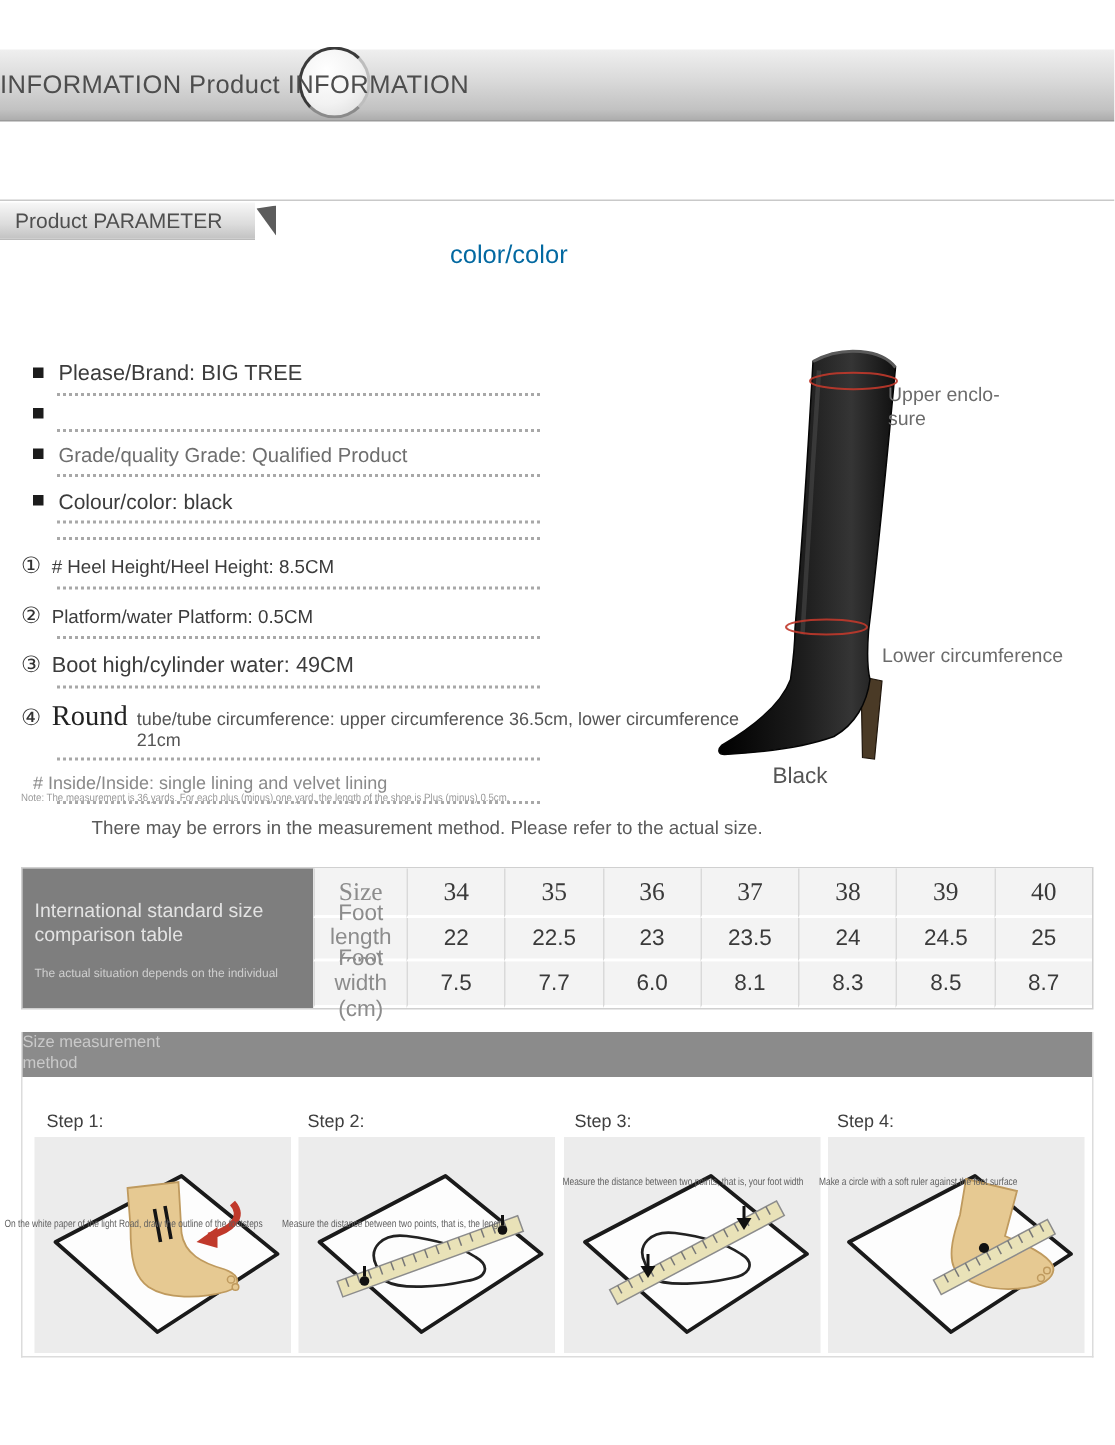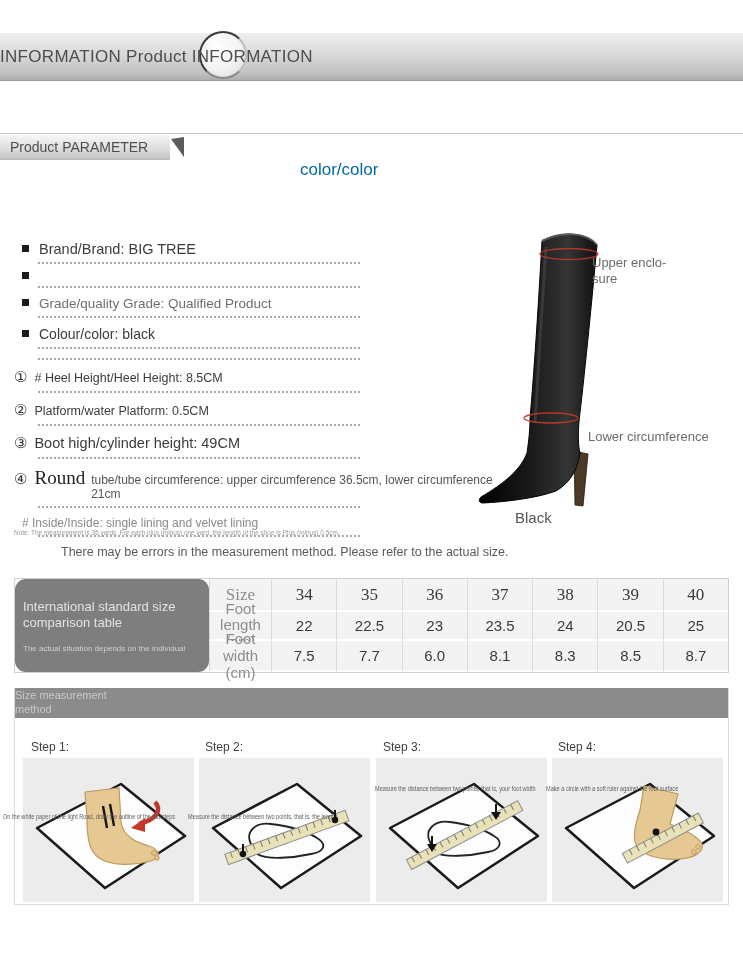--- a/index.html
+++ b/index.html
@@ -62,21 +62,20 @@
   .boot-wrap{position:absolute;left:450px;top:225px;width:250px;height:292px;}
   .boot-label{position:absolute;font-size:13px;color:#6b6b6b;line-height:1.25;}
   .lbl-upper{left:592px;top:255px;width:90px;white-space:pre-line;}
   .lbl-lower{left:588px;top:429px;white-space:nowrap;}
   .lbl-black{left:515px;top:509px;font-size:15px;color:#555;}
   
   .size-table{position:absolute;left:14px;top:578px;width:715px;height:95px;display:flex;border:1px solid #d0d0d0;box-sizing:border-box;}
   .tbl-left{
     width:194px;flex:none;background:#7e7e7e;color:#e3e3e3;box-sizing:border-box;
     padding:20px 10px 0 8px;
-    border-radius:11px;
   }
   .tbl-left .t1{font-size:13px;line-height:1.2;}
   .tbl-left .t2{font-size:8px;color:#cfcfcf;margin-top:14px;}
   .tbl-grid{flex:1;display:grid;grid-template-columns:62px repeat(7,1fr);grid-template-rows:33px 29px 31px;background:#fff;}
   .cell{
     background:#f3f3f3;border-left:1px solid #d9d9d9;border-bottom:2px solid #fff;
     display:flex;align-items:center;justify-content:center;color:#3a3a3a;
   }
   .cell.hdr{color:#8c8c8c;}
   .hdr-size{font-size:15px;}
@@ -118,21 +117,21 @@
 <svg class="param-flag" width="14" height="20">
   <polygon points="0,2 13,20 13,0" fill="#5c5c5c"></polygon>
 </svg>
 
 <div class="color-title">color/color</div>
 
 <div class="params">
   <div class="p-item b0">
     <div class="p-line">
         <span class="sq-bullet"></span>
-        <span class="p-text">Brand/Brand: BIG TREE</span>
+        <span class="p-text">Please/Brand: BIG TREE</span>
       </div>
     <div class="dotted"></div>
   </div>
   <div class="p-item b1">
     <div class="p-line">
         <span class="sq-bullet"></span>
       </div>
     <div class="dotted"></div>
   </div>
   <div class="p-item b2">
@@ -163,21 +162,21 @@
   <div class="p-item n1">
     <div class="p-line">
         <span class="num-bullet">②</span>
         <span class="p-text">Platform/water Platform: 0.5CM</span>
       </div>
     <div class="dotted"></div>
   </div>
   <div class="p-item n2">
     <div class="p-line">
         <span class="num-bullet">③</span>
-        <span class="p-text">Boot high/cylinder height: 49CM</span>
+        <span class="p-text">Boot high/cylinder water: 49CM</span>
       </div>
     <div class="dotted"></div>
   </div>
   <div class="p-item n3">
     <div class="p-line">
       <span class="num-bullet">④</span>
       <span class="round-lead">Round</span>
       <span class="p-text">tube/tube circumference: upper circumference 36.5cm, lower circumference 21cm</span>
     </div>
     <div class="dotted"></div>
@@ -233,21 +232,21 @@
     <div class="cell row1">38</div>
     <div class="cell row1">39</div>
     <div class="cell row1">40</div>
 
     <div class="cell hdr hdr-len row2">Foot length (cm)</div>
     <div class="cell row2">22</div>
     <div class="cell row2">22.5</div>
     <div class="cell row2">23</div>
     <div class="cell row2">23.5</div>
     <div class="cell row2">24</div>
-    <div class="cell row2">20.5</div>
+    <div class="cell row2">24.5</div>
     <div class="cell row2">25</div>
 
     <div class="cell hdr hdr-wid row3">Foot width (cm)</div>
     <div class="cell row3">7.5</div>
     <div class="cell row3">7.7</div>
     <div class="cell row3">6.0</div>
     <div class="cell row3">8.1</div>
     <div class="cell row3">8.3</div>
     <div class="cell row3">8.5</div>
     <div class="cell row3">8.7</div>

